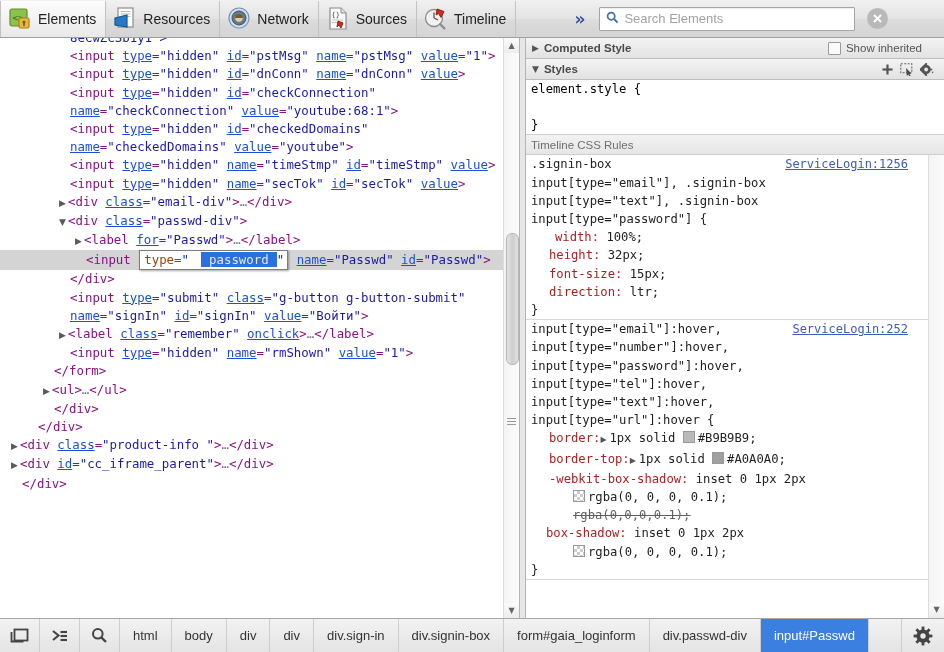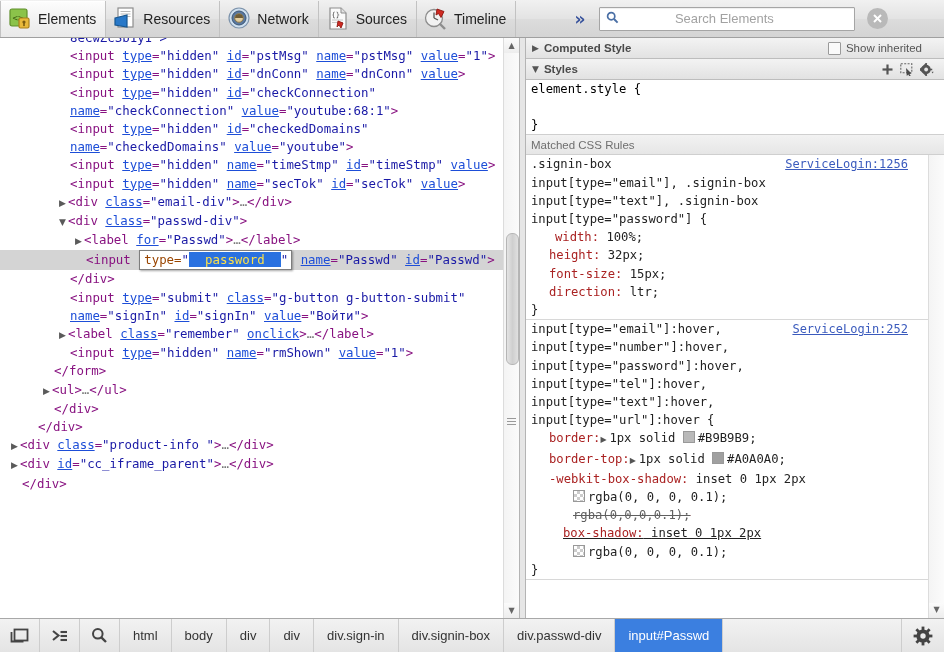--- a/index.html
+++ b/index.html
@@ -36,21 +36,21 @@
     font-family:"DejaVu Sans",sans-serif;
   }
   .searchwrap{
     position:relative;width:254px;height:22px;
     background:#fff;border:1px solid #a5a5a5;border-radius:1px;
     display:flex;align-items:center;box-shadow:inset 0 1px 1px rgba(0,0,0,.07);
   }
   .searchwrap .magn{margin:0 5px 0 6px;flex:0 0 auto;}
   .searchwrap input{
     border:0;outline:0;background:transparent;width:200px;height:18px;
-    font-family:"Liberation Sans",sans-serif;font-size:13px;color:#333;padding:0;text-align:center;
+    font-family:"Liberation Sans",sans-serif;font-size:13px;color:#333;padding:0;
   }
   .searchwrap input::placeholder{color:#a2a2a2;}
   .closebtn{
     margin-left:12px;width:21px;height:21px;border-radius:50%;
     background:#b9b9b9;color:#fff;font-size:13px;font-weight:bold;
     display:flex;align-items:center;justify-content:center;cursor:default;
     font-family:"DejaVu Sans",sans-serif;
   }
 
   
@@ -84,21 +84,21 @@
 
   .hang{display:inline-block;}
 
   
   .editbox{
     display:inline-block;background:#fff;border:1px solid #7d7d7d;
     box-shadow:1px 1px 2px rgba(0,0,0,.35);
     padding:1px 3px 2px 4px;margin:0 1px;position:relative;top:0;
     color:#994500;line-height:15px;
   }
-  .editbox .sel{background:#2a71e0;color:#fde047;padding:0 16px;}
+  .editbox .sel{background:#2a71e0;color:#e5e5e5;padding:0 8px;margin-left:12px;}
   .editbox .q{color:#1a1aa6;}
 
   
   .vscroll{
     position:absolute;top:0;right:0;width:15px;bottom:0;
     background:linear-gradient(to right,#f4f4f4,#fbfbfb);
     border-left:1px solid #dcdcdc;
   }
   .vsarrow{
     height:15px;display:flex;align-items:center;justify-content:center;
@@ -349,21 +349,21 @@
           </svg>
         </span>
       </div>
 
       <div style="padding-left:5px;font-family:'DejaVu Sans Mono','Liberation Mono',monospace;font-size:12.2px;line-height:18.2px;background:#fff;">
         <div>element.style {</div>
         <div style="height:18px;"></div>
         <div>}</div>
       </div>
 
-      <div class="sectlabel">Matched CSS Rules</div>
+      <div class="sectlabel">Timeline CSS Rules</div>
 
       <div class="cssarea">
         <div id="rules-root" style="position:absolute;left:0;top:0;right:16px;">
             <div class="rule">
               <div class="selline"><span>.signin-box</span><span class="origin">ServiceLogin:1256</span></div>
               <div class="selline"><span>input[type="email"], .signin-box</span></div>
               <div class="selline"><span>input[type="text"], .signin-box</span></div>
               <div class="selline"><span>input[type="password"] {</span></div>
               <div class="prop" style="position: relative; padding-left: 11px;"><span style="margin-left: 18px;"><span class="pname">width:</span> <span class="pval">100%</span><span>;</span></span></div>
               <div class="prop" style="position: relative; padding-left: 5px;"><span style="margin-left: 18px;"><span class="pname">height:</span> <span class="pval">32px</span><span>;</span></span></div>
@@ -376,21 +376,21 @@
               <div class="selline"><span>input[type="number"]:hover,</span></div>
               <div class="selline"><span>input[type="password"]:hover,</span></div>
               <div class="selline"><span>input[type="tel"]:hover,</span></div>
               <div class="selline"><span>input[type="text"]:hover,</span></div>
               <div class="selline"><span>input[type="url"]:hover {</span></div>
               <div class="prop" style="position: relative; padding-left: 5px;"><span style="margin-left: 18px;"><span class="pname">border:</span><span class="exp">▶</span><span class="pval">1px solid</span> <span class="swatch" style="background: rgb(185, 185, 185);"></span><span class="pval">#B9B9B9;</span></span></div>
               <div class="prop" style="position: relative; padding-left: 5px;"><span style="margin-left: 18px;"><span class="pname">border-top:</span><span class="exp">▶</span><span class="pval">1px solid</span> <span class="swatch" style="background: rgb(160, 160, 160);"></span><span class="pval">#A0A0A0;</span></span></div>
               <div class="prop" style="position: relative; padding-left: 5px;"><span style="margin-left: 18px;"><span class="pname">-webkit-box-shadow:</span> <span class="pval">inset 0 1px 2px</span></span></div>
               <div class="prop"><span style="margin-left: 42px;"><span class="swatch checker"></span><span class="pval">rgba(0, 0, 0, 0.1);</span></span></div>
               <div class="prop"><span class="disabled" style="margin-left: 42px;"><span class="pval">rgba(0,0,0,0.1);</span></span></div>
-              <div class="prop" style="position: relative; padding-left: 19px; text-decoration: underline;"><span style="margin-left: 18px;"><span class="pname">box-shadow:</span> <span class="pval">inset 0 1px 2px</span></span></div>
+              <div class="prop" style="position: relative; padding-left: 2px;"><span style="margin-left: 18px;"><span class="pname">box-shadow:</span> <span class="pval">inset 0 1px 2px</span></span></div>
               <div class="prop"><span style="margin-left: 42px;"><span class="swatch checker"></span><span class="pval">rgba(0, 0, 0, 0.1);</span></span></div>
               <div class="prop">}</div>
             </div>
           </div>
         <div class="cssvscroll">
           <div class="vsarrow" style="position:absolute;bottom:0;left:0;right:0;">▼</div>
         </div>
       </div>
     </div>
   </div>
@@ -416,20 +416,21 @@
         <line x1="10.3" y1="10.3" x2="15" y2="15" stroke="#444" stroke-width="2.4"></line>
       </svg>
     </div>
     <div class="crumbs" id="crumbs-root">
         <div class="crumb">html</div>
         <div class="crumb">body</div>
         <div class="crumb">div</div>
         <div class="crumb">div</div>
         <div class="crumb">div.sign-in</div>
         <div class="crumb">div.signin-box</div>
+        <div class="crumb">form#gaia_loginform</div>
         <div class="crumb">div.passwd-div</div>
         <div class="crumb sel">input#Passwd</div>
       </div>
     <div class="gear">
       <svg width="20" height="20" viewBox="0 0 20 20">
         <g fill="#444">
           <circle cx="10" cy="10" r="6.6"></circle>
           <rect x="8.6" y="0.6" width="2.8" height="18.8"></rect>
           <rect x="0.6" y="8.6" width="18.8" height="2.8"></rect>
           <rect x="8.6" y="0.6" width="2.8" height="18.8" transform="rotate(45 10 10)"></rect>

